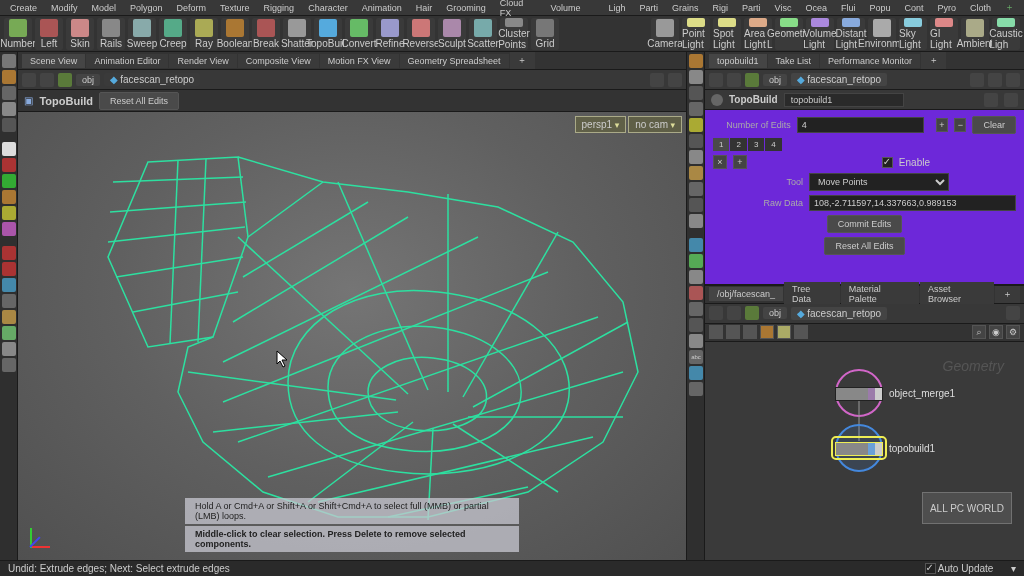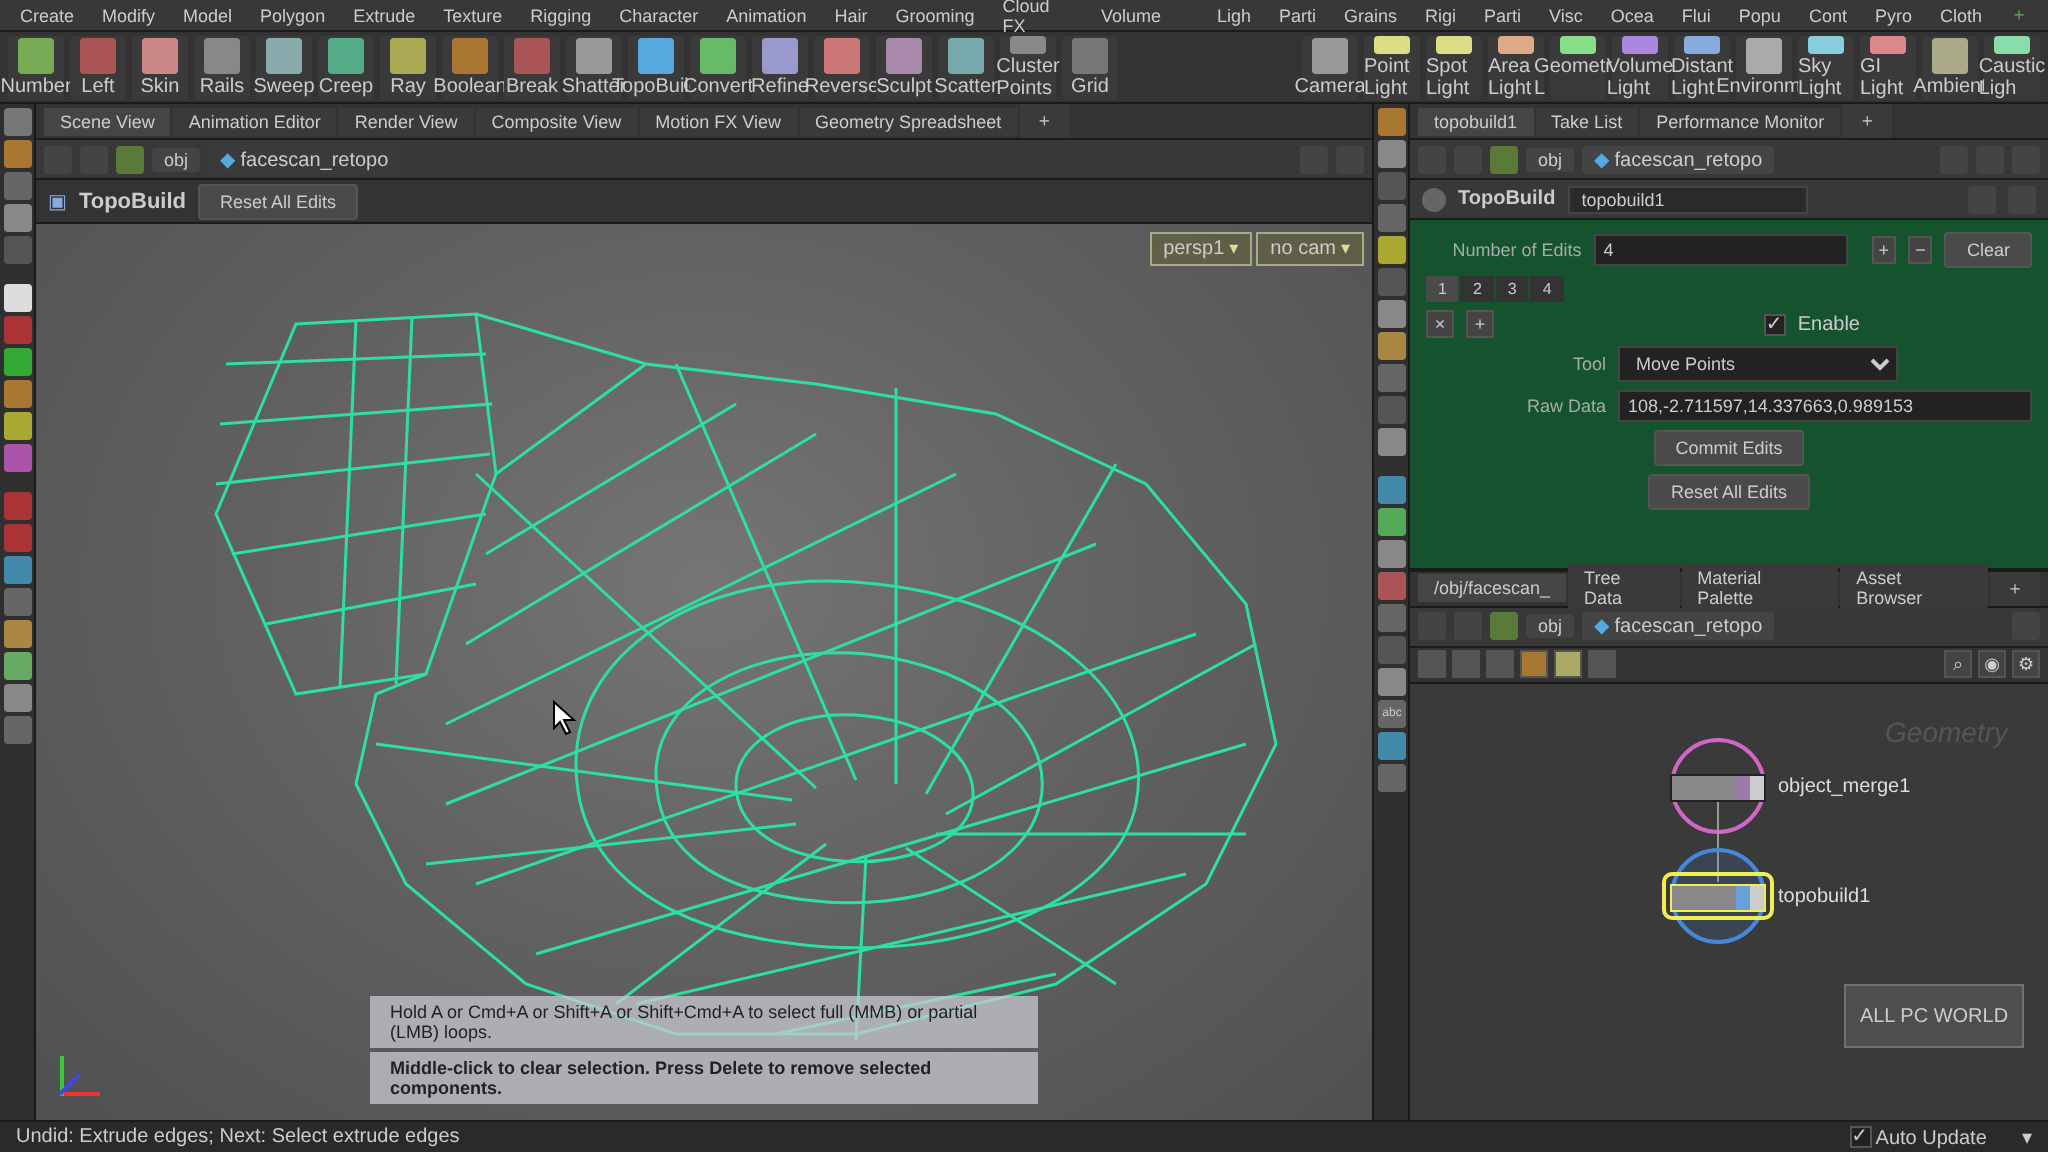--- a/index.html
+++ b/index.html
@@ -33,21 +33,21 @@
 .axis .y{position:absolute;bottom:0;left:0;width:2px;height:20px;background:#3c3}
 .axis .z{position:absolute;bottom:0;left:0;width:14px;height:2px;background:#44e;transform:rotate(-45deg);transform-origin:left}
 .cursor-img{position:absolute;top:238px;left:258px;width:14px;height:18px;z-index:5}
 .right{width:320px;background:#2a2a2a;display:flex;flex-direction:column;border-left:1px solid #1a1a1a}
 .right-split{flex:1;display:flex;flex-direction:column}
 .param-pane{flex:0 0 46%;display:flex;flex-direction:column;border-bottom:2px solid #1a1a1a}
 .node-header{height:20px;background:#383838;display:flex;align-items:center;padding:0 6px;gap:6px;border-bottom:1px solid #1a1a1a}
 .gear{width:12px;height:12px;background:#666;border-radius:50%}
 .node-name-input{background:#2a2a2a;border:1px solid #444;padding:1px 6px;font-size:9px;color:#ccc;width:120px}
 .param-tabs{height:18px;background:#333;display:flex;align-items:center;padding:0 4px;gap:1px}
-.param-body{flex:1;padding:6px 8px;background:#14532d;overflow:auto}
+.param-body{flex:1;padding:6px 8px;background:#6d28d9;overflow:auto}
 .param-row{display:flex;align-items:center;gap:6px;margin-bottom:4px}
 .param-label{width:90px;text-align:right;font-size:9px;color:#aaa}
 .param-input{flex:1;background:#222;border:1px solid #444;padding:2px 4px;font-size:9px;color:#ccc}
 .mini-btn{width:14px;height:14px;background:#444;border:1px solid #555;display:flex;align-items:center;justify-content:center;cursor:pointer;font-size:9px}
 .chk{width:11px;height:11px;background:#222;border:1px solid #555;position:relative}
 .chk.on::after{content:"✓";position:absolute;top:-2px;left:0;color:#ccc;font-size:10px}
 .numtabs{display:flex;gap:1px;margin-bottom:4px}
 .numtab{padding:2px 6px;background:#333;font-size:8px;cursor:pointer}
 .numtab.active{background:#4a4a4a}
 .net-pane{flex:1;display:flex;flex-direction:column}
@@ -67,21 +67,21 @@
 .watermark{position:absolute;right:12px;bottom:36px;width:90px;height:32px;background:rgba(255,255,255,.1);border:1px solid rgba(255,255,255,.2);display:flex;flex-direction:column;align-items:center;justify-content:center;font-size:8px;color:#89a}
 </style>
 </head>
 <body>
 
 <div class="menubar">
   <span>Create</span>
   <span>Modify</span>
   <span>Model</span>
   <span>Polygon</span>
-  <span>Extrude</span>
+  <span>Deform</span>
   <span>Texture</span>
   <span>Rigging</span>
   <span>Character</span>
   <span>Animation</span>
   <span>Hair</span>
   <span>Grooming</span>
   <span>Cloud FX</span>
   <span>Volume</span>
   <span style="flex:1"></span>
   <span>Ligh</span>

